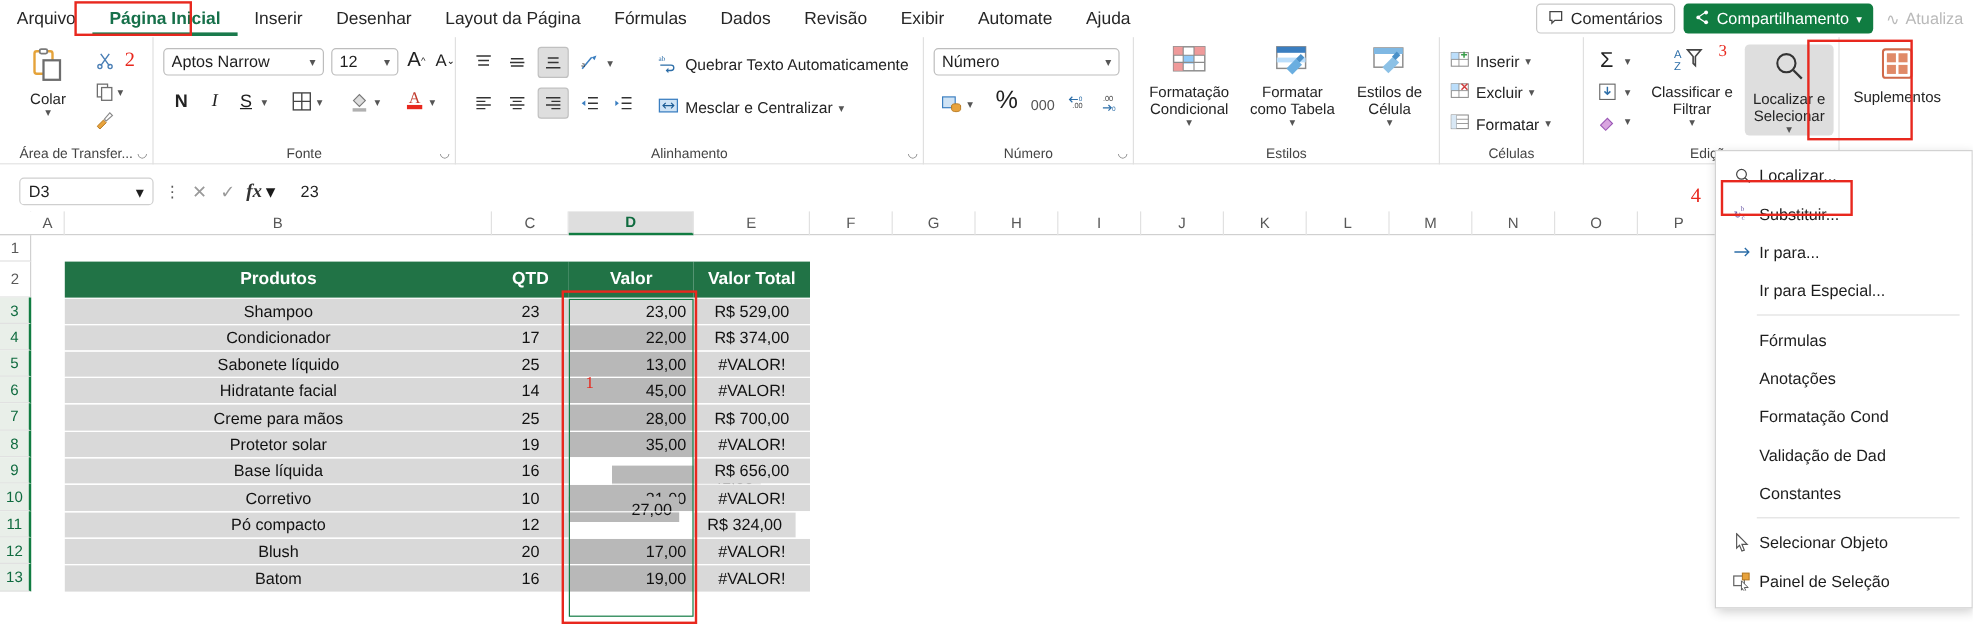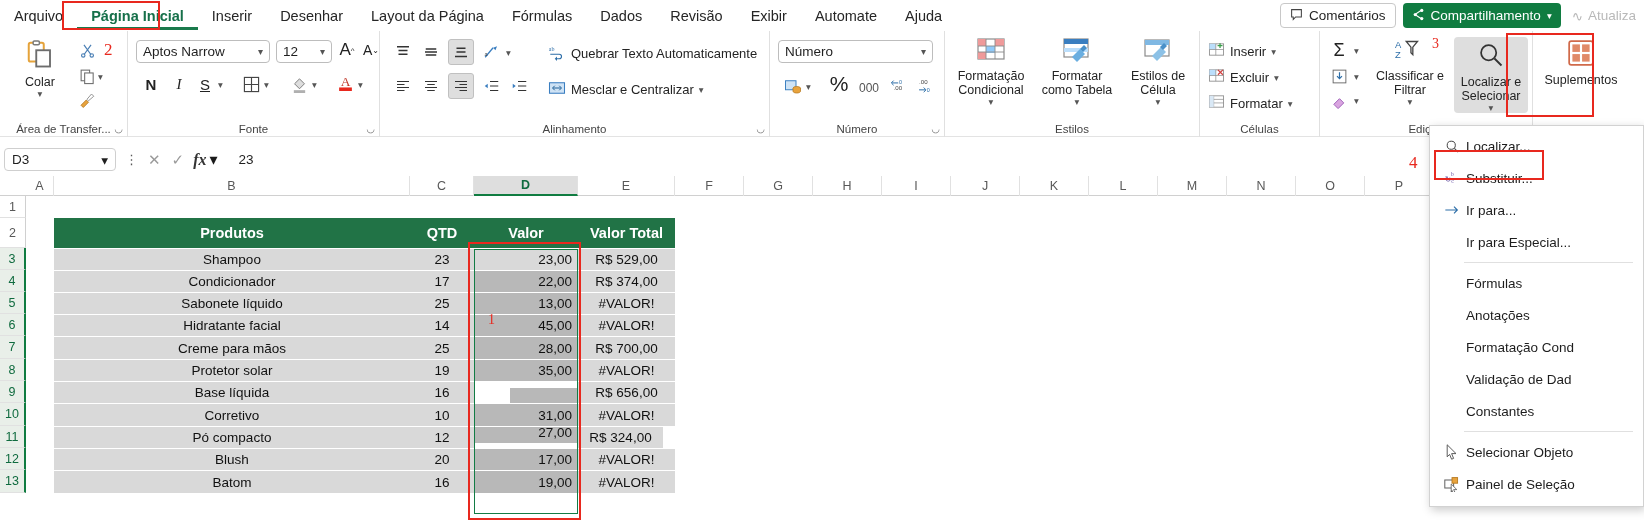--- a/index.html
+++ b/index.html
@@ -105,21 +105,21 @@
   }
   .ann.small { font-size: 14px; }
   .redbox { position: absolute; border: 2.5px solid #e8281e; pointer-events: none; }
 
   
   .fbar {
     position: absolute; top: 143px; left: 0; width: 1644px; height: 33px;
     background: #fff; display: flex; align-items: center;
   }
   .namebox {
-    margin-left: 4px; width: 112px; height: 23px;
+    margin-left: 16px; width: 112px; height: 23px;
     border: 1px solid #cfcfcf; border-radius: 4px; background: #fff;
     display: flex; align-items: center; padding: 0 7px;
     font-size: 13.5px; color: #1f1f1f;
   }
   .namebox .nv { flex: 1; }
   .fbar .dots { margin: 0 9px; color: #585858; font-size: 13px; letter-spacing: 1px; }
   .fbar .fx-ic { color: #9a9a9a; font-size: 15px; margin-right: 11px; }
   .fbar .fx-lbl {
     font-family: "Liberation Serif", serif; font-style: italic;
     font-weight: bold; font-size: 16px; color: #333; margin-right: 3px;
@@ -713,21 +713,21 @@
       <div class="cell body selcol rgt" style="left:448px;top:192px;width:124px;height:21px;margin-left:36px;">41,00</div>
       <div class="cell body ctr" style="left:552px;top:186px;width:97px;height:21px;">R$ 656,00</div>
 
       <div class="cell body ctr" style="left:28px;top:208px;width:356px;height:22px;">Corretivo</div>
       <div class="cell body ctr" style="left:384px;top:208px;width:64px;height:22px;">10</div>
       <div class="cell body selcol rgt" style="left:448px;top:208px;width:104px;height:22px;">31,00</div>
       <div class="cell body ctr" style="left:552px;top:208px;width:97px;height:22px;">#VALOR!</div>
 
       <div class="cell body ctr" style="left:28px;top:231px;width:356px;height:21px;">Pó compacto</div>
       <div class="cell body ctr" style="left:384px;top:231px;width:64px;height:21px;">12</div>
-      <div class="cell body selcol rgt" style="left:448px;top:226px;width:104px;height:21px;">27,00</div>
+      <div class="cell body selcol rgt" style="left:448px;top:218px;width:92px;height:21px;">27,00</div>
       <div class="cell body ctr" style="left:552px;top:231px;width:85px;height:21px;">R$ 324,00</div>
 
       <div class="cell body ctr" style="left:28px;top:253px;width:356px;height:21px;">Blush</div>
       <div class="cell body ctr" style="left:384px;top:253px;width:64px;height:21px;">20</div>
       <div class="cell body selcol rgt" style="left:448px;top:253px;width:104px;height:21px;">17,00</div>
       <div class="cell body ctr" style="left:552px;top:253px;width:97px;height:21px;">#VALOR!</div>
 
       <div class="cell body ctr" style="left:28px;top:275px;width:356px;height:22px;">Batom</div>
       <div class="cell body ctr" style="left:384px;top:275px;width:64px;height:22px;">16</div>
       <div class="cell body selcol rgt" style="left:448px;top:275px;width:104px;height:22px;">19,00</div>

